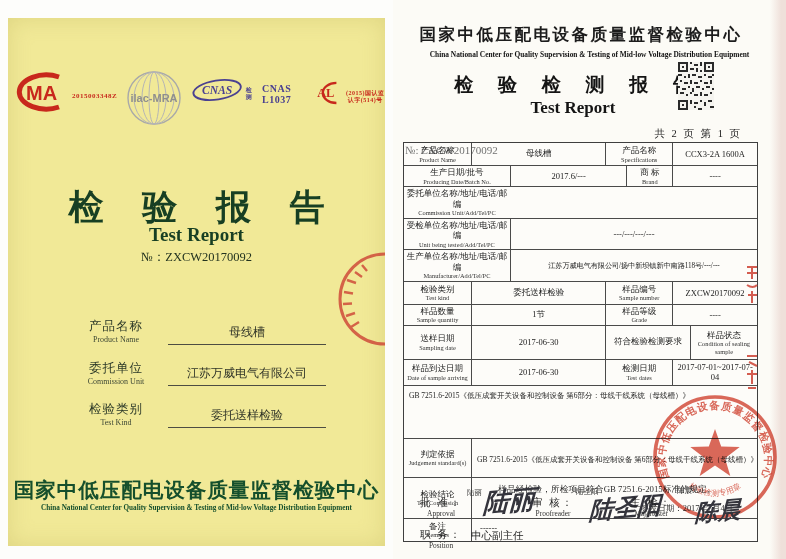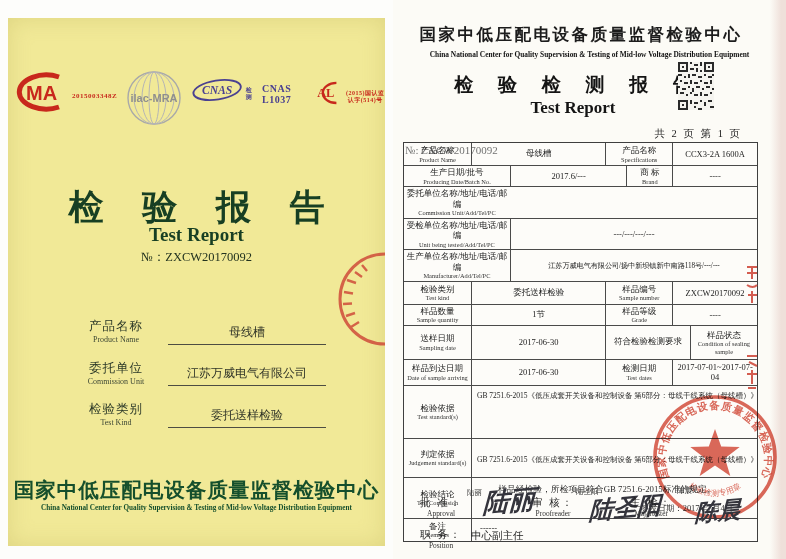--- a/index.html
+++ b/index.html
@@ -326,24 +326,20 @@
           </div>
         <div class="tc wB tval">2017-06-30</div>
         <div class="tc wC">
             <div class="zh">检测日期</div>
             <div class="en">Test dates</div>
           </div>
         <div class="tc wD tval">2017-07-01~2017-07-04</div>
       </div>
 
       <div class="trow" style="min-height:52px">
-        <div class="tc wA">
-            <div class="zh">检验依据</div>
-            <div class="en">Test standard(s)</div>
-          </div>
         <div class="tc wV81 tval val-std">GB 7251.6-2015《低压成套开关设备和控制设备 第6部分：母线干线系统（母线槽）》</div>
       </div>
 
       <div class="trow" style="min-height:38px">
         <div class="tc wA">
             <div class="zh">判定依据</div>
             <div class="en">Judgement standard(s)</div>
           </div>
         <div class="tc wV81 tval val-std" style="justify-content:center">GB 7251.6-2015《低压成套开关设备和控制设备 第6部分：母线干线系统（母线槽）》</div>
       </div>

